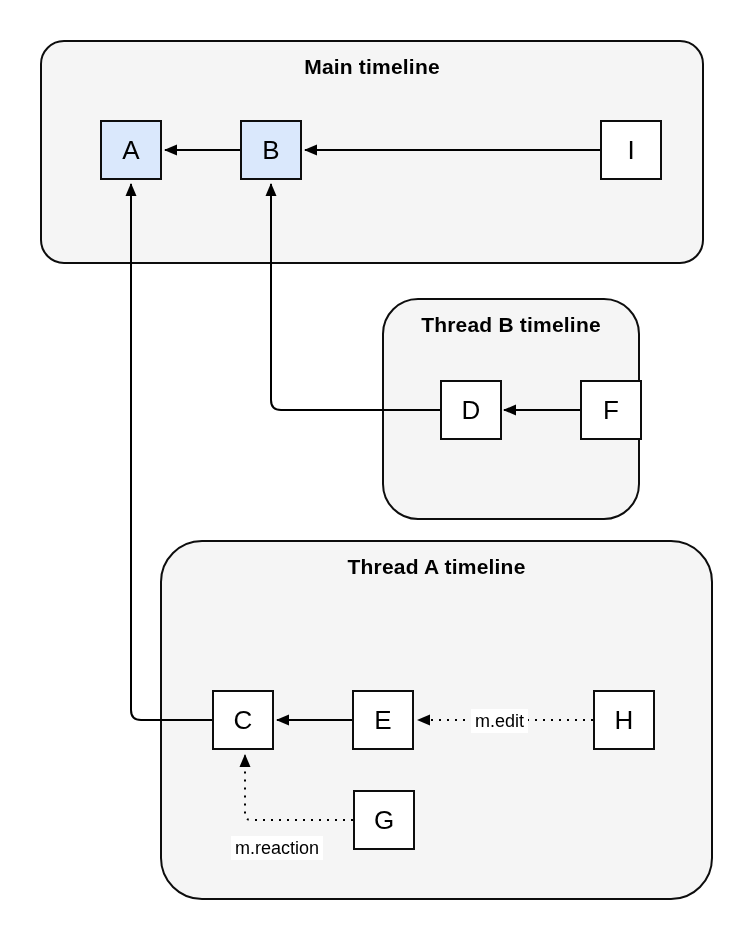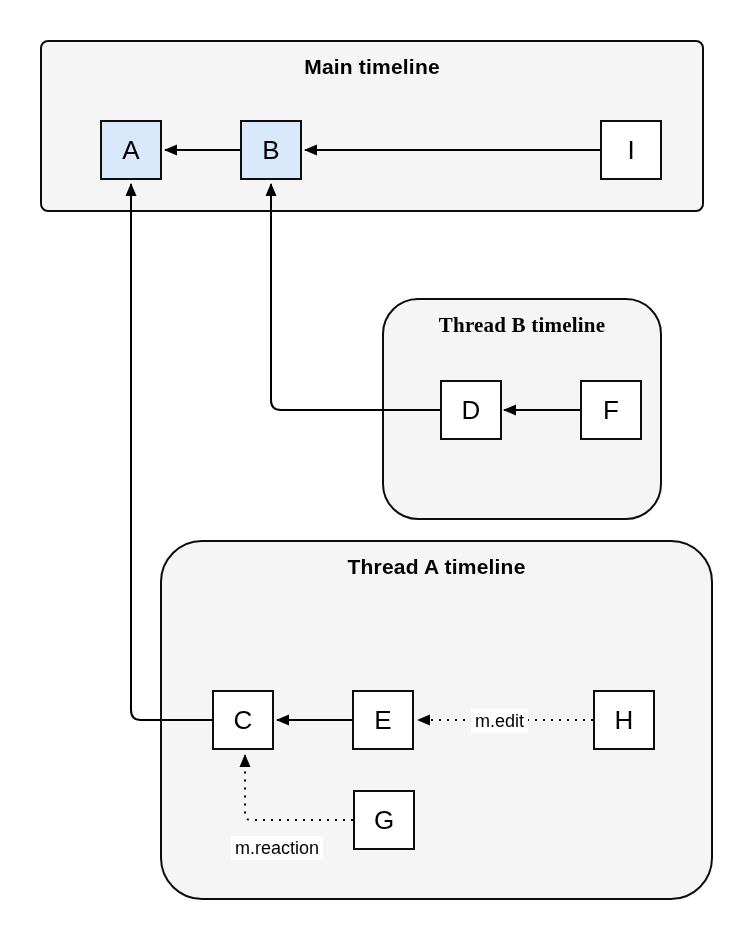--- a/index.html
+++ b/index.html
@@ -23,22 +23,22 @@
   }
   .container-title {
     width: 100%;
     text-align: center;
     padding-top: 13px;
     font-size: 21px;
     font-weight: bold;
     color: #000000;
     letter-spacing: 0.2px;
   }
-  #c-main    { left: 40px;  top: 40px;  width: 664px; height: 172px; border-radius: 8px; }
-  #c-threadB { left: 382px; top: 298px; width: 280px; height: 222px; border-radius: 36px; font-family: Liberation Serif, serif; }
+  #c-main    { left: 40px;  top: 40px;  width: 664px; height: 224px; border-radius: 24px; }
+  #c-threadB { left: 382px; top: 298px; width: 258px; height: 222px; border-radius: 36px; }
   #c-threadA { left: 160px; top: 540px; width: 553px; height: 360px; border-radius: 42px; }
 
   .edges {
     position: absolute;
     left: 0; top: 0;
     width: 756px;
     height: 942px;
     pointer-events: none;
   }
   .edge {

